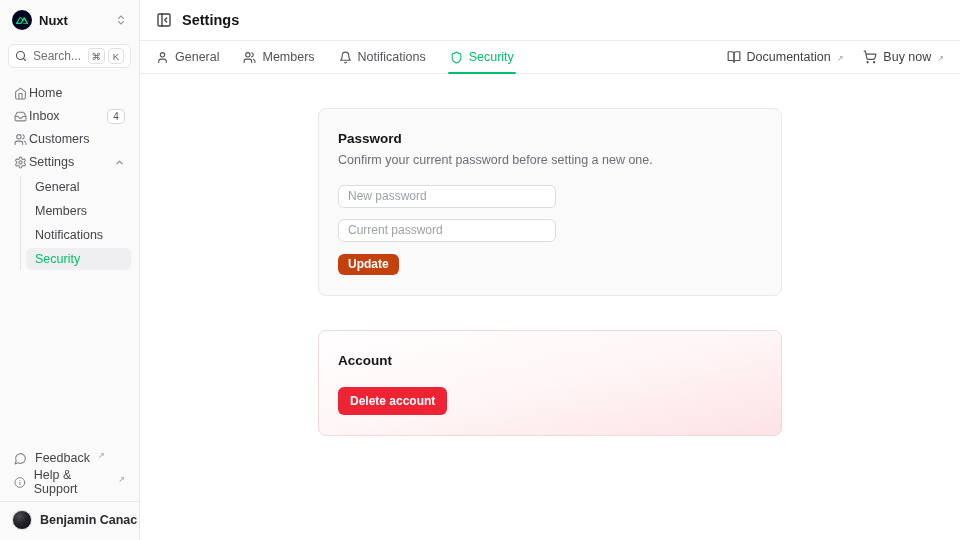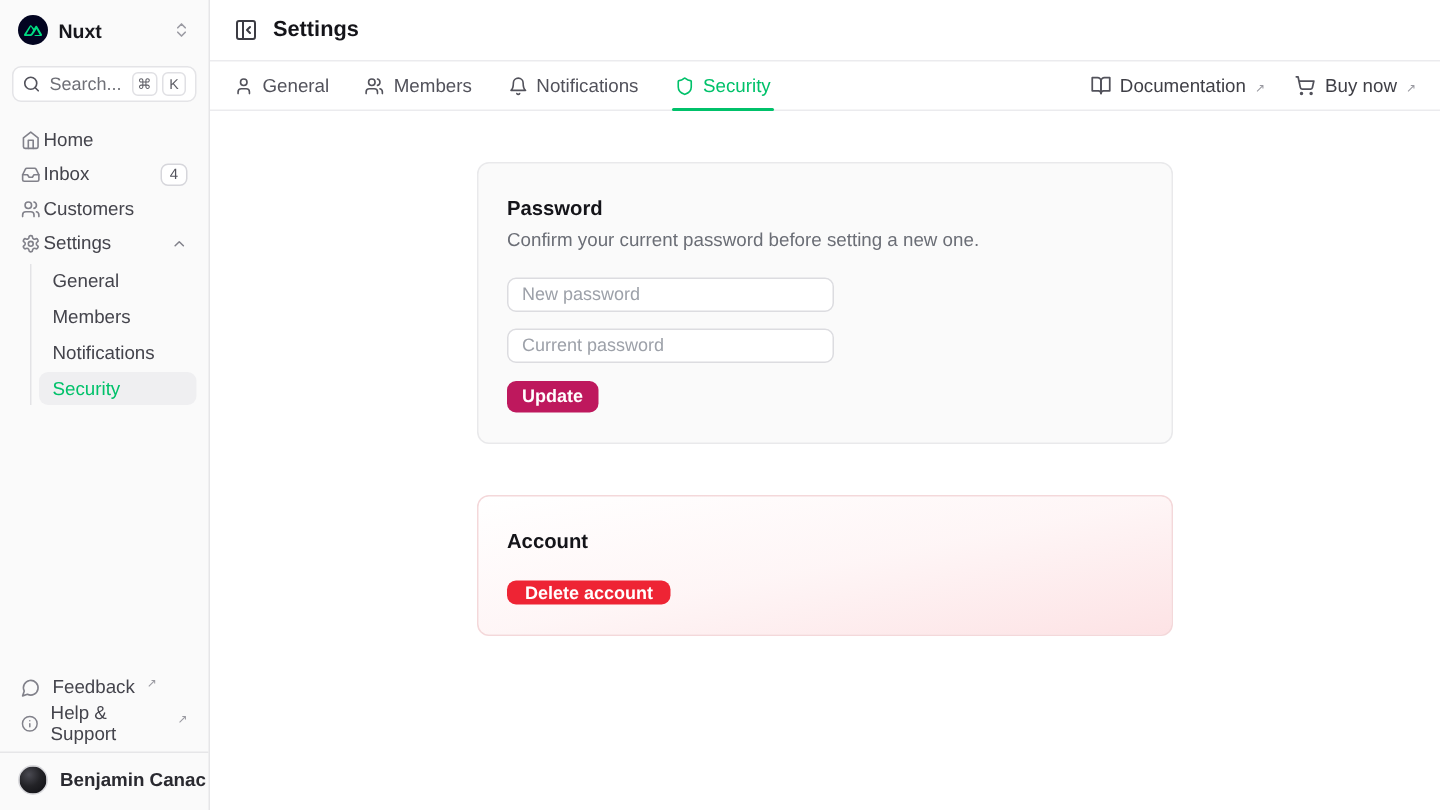--- a/index.html
+++ b/index.html
@@ -128,22 +128,22 @@
   }
   .fields input + input { margin-top: 11px; }
   .fields input::placeholder { color: #9da1a9; }
 
   .btn {
     border: none; border-radius: 6px; color: #fff;
     font-family: "Liberation Sans", sans-serif;
     font-size: 12px; font-weight: 600; cursor: pointer;
     display: inline-flex; align-items: center; justify-content: center;
   }
-  .btn-update { background: #be185d; height: 21px; padding: 0 10px; margin-top: 12px; }
-  .btn-delete { background: #ee2434; height: 16px; padding: 0 12px; margin-top: 14px; }
+  .btn-update { background: #c2410c; height: 21px; padding: 0 10px; margin-top: 12px; }
+  .btn-delete { background: #ee2434; height: 28px; padding: 0 12px; margin-top: 14px; }
 </style>
 </head>
 <body>
 
 <div class="app">
 
   <aside class="sidebar">
 
     <div class="ws-row">
       <div class="ws-left">

